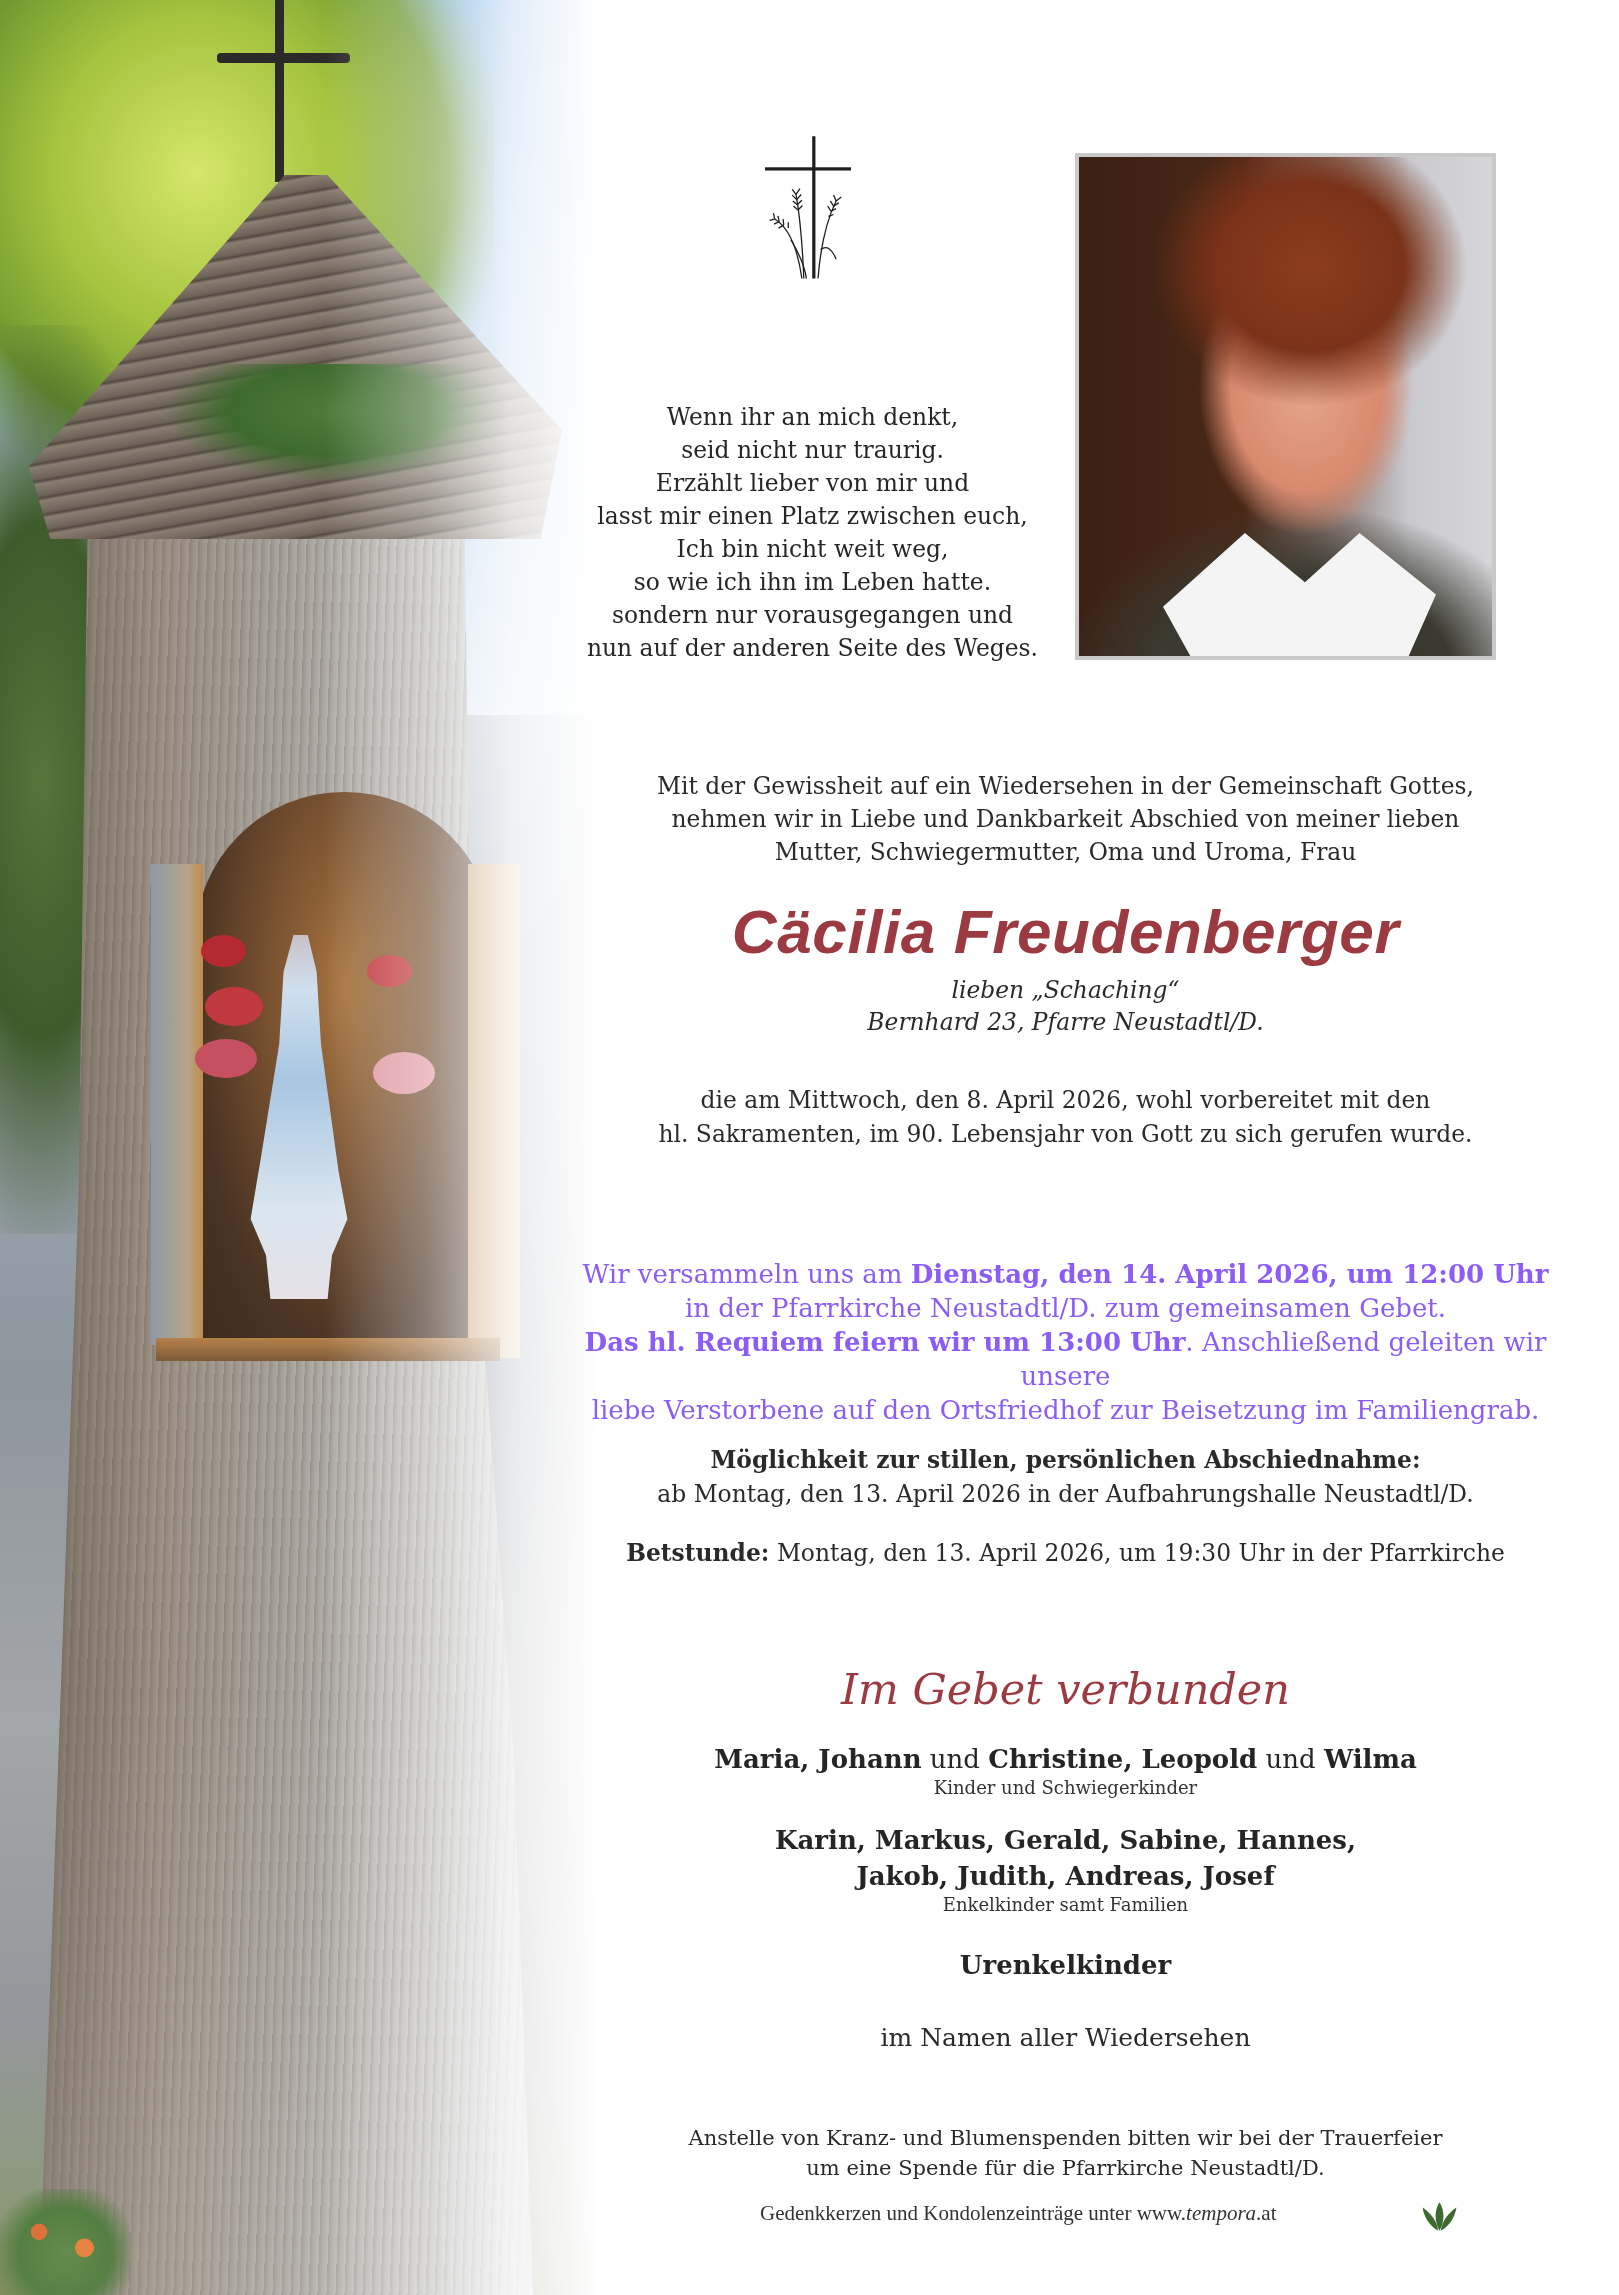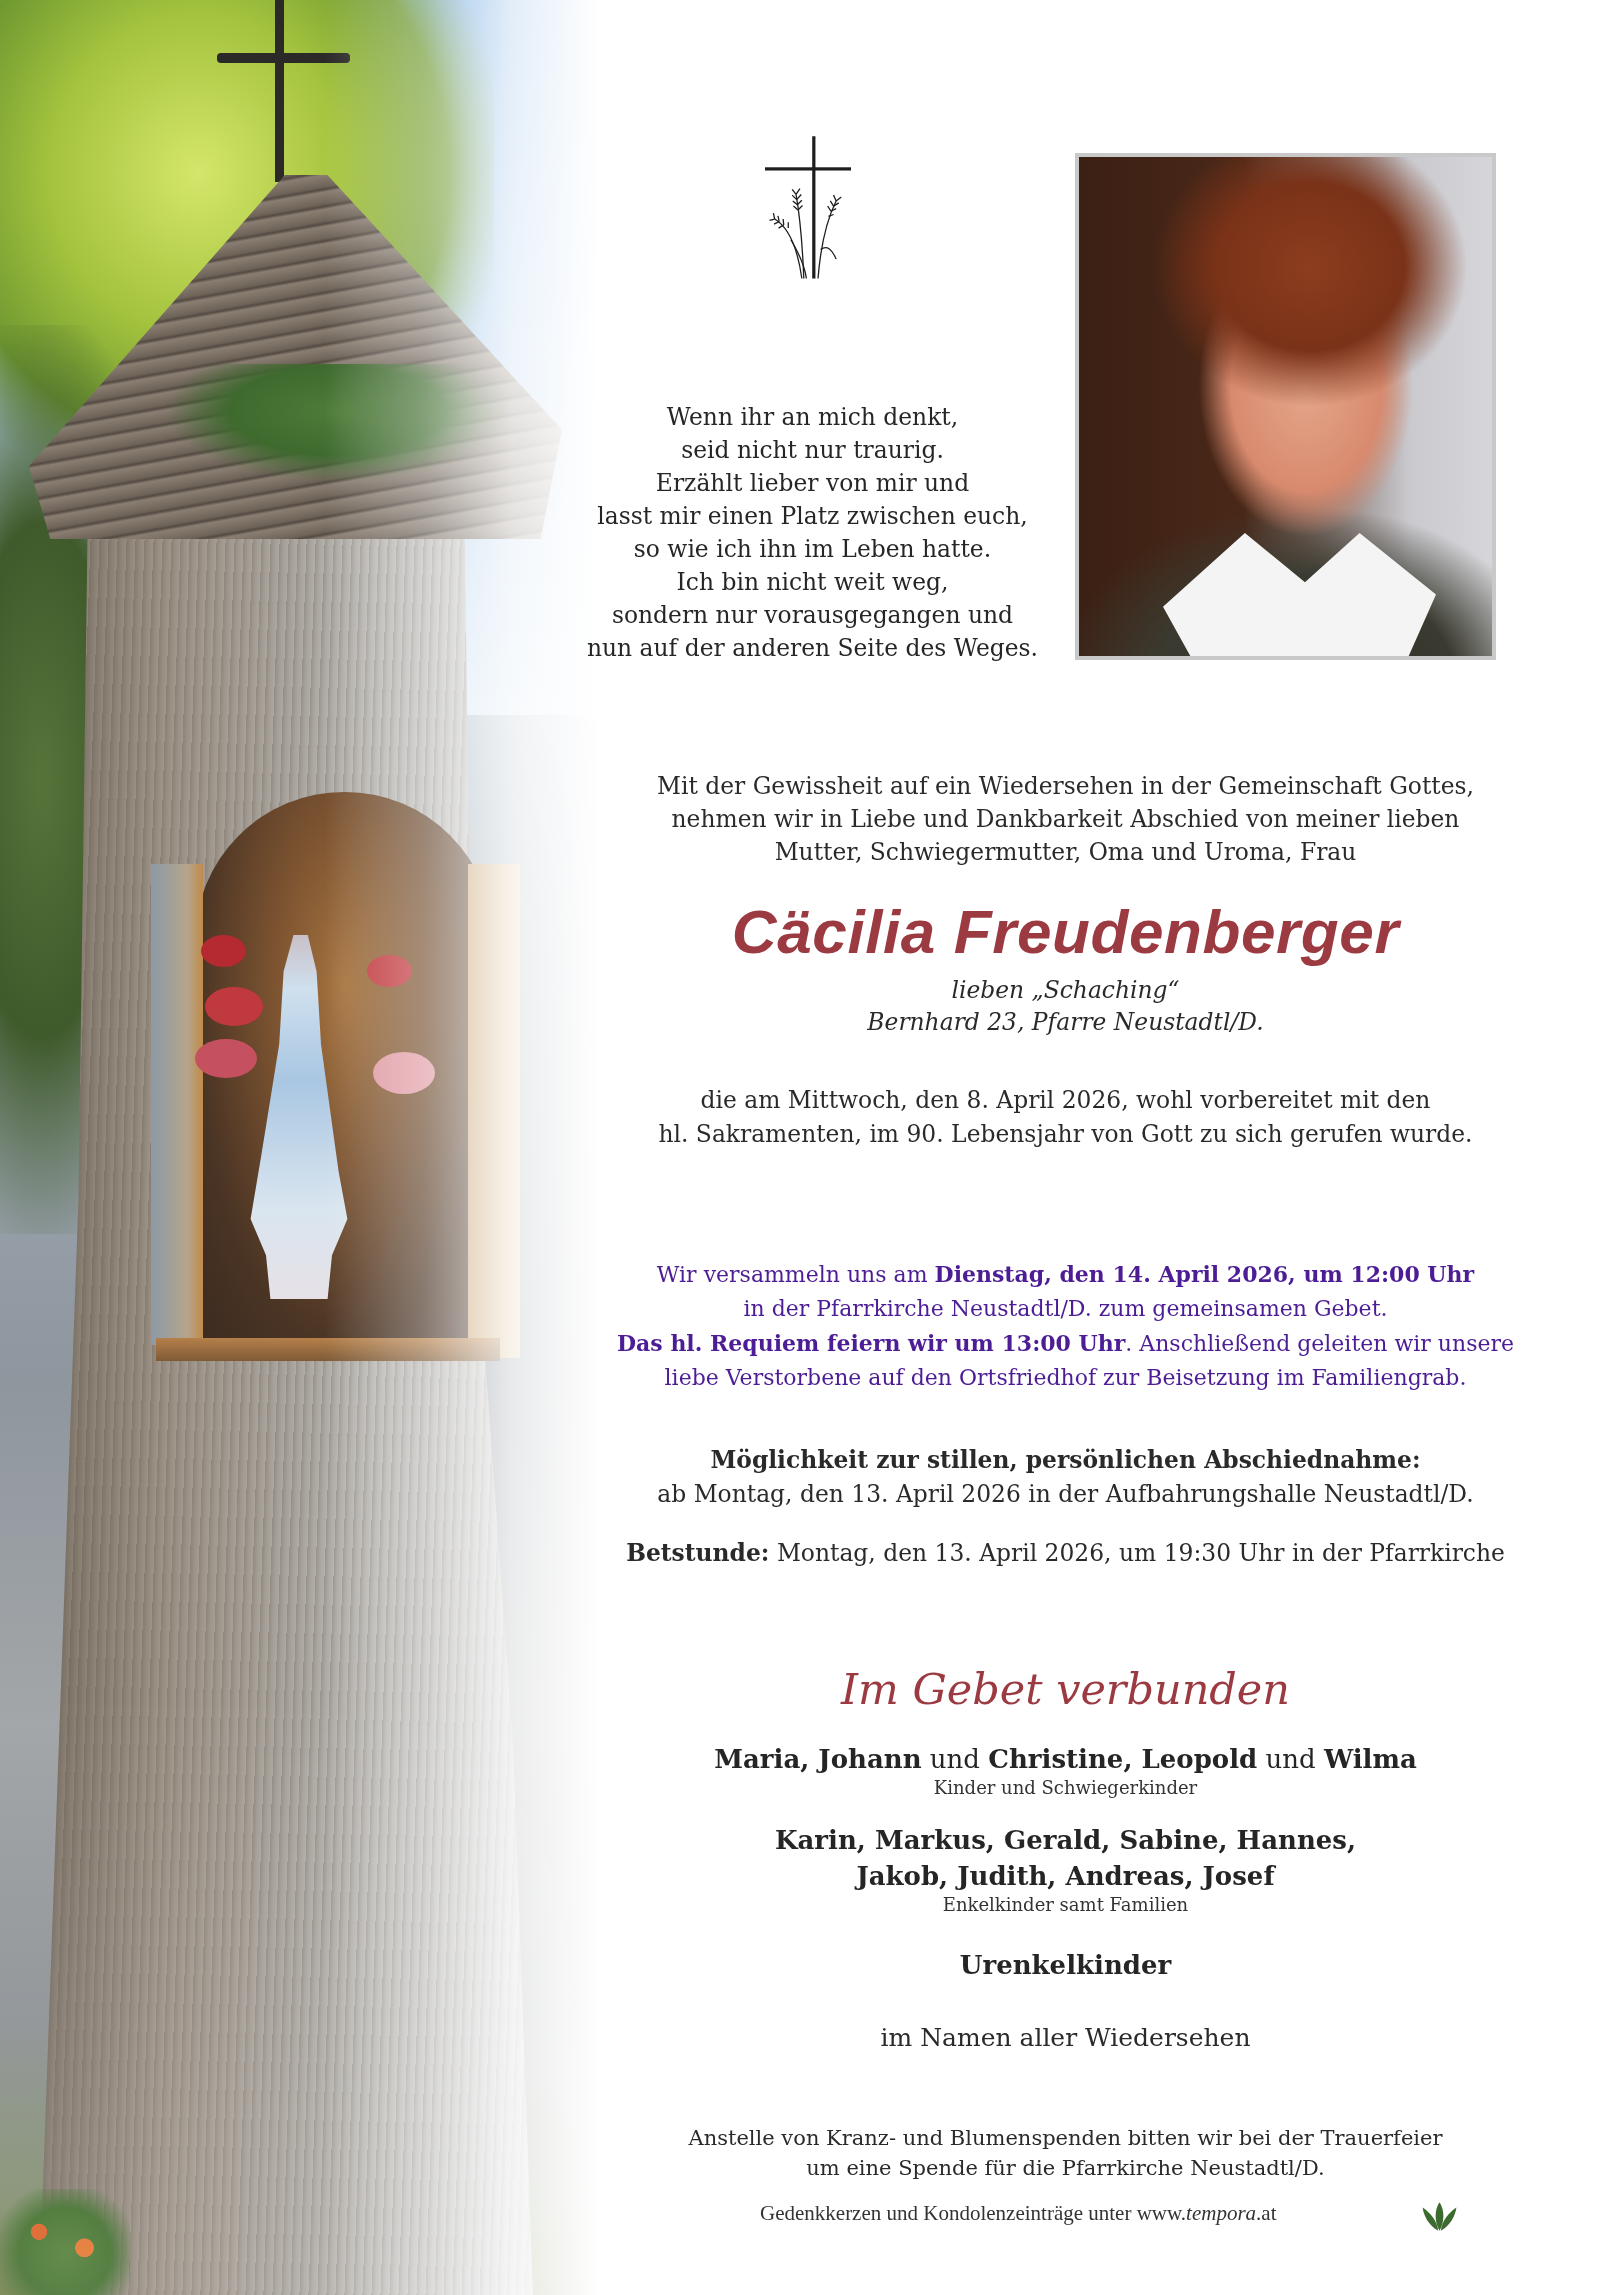--- a/index.html
+++ b/index.html
@@ -84,21 +84,21 @@
       linear-gradient(90deg, #3b2014 0%, #4a2818 40%, #c9c9ce 80%, #d6d6da 100%);
   }
   .portrait-collar { position: absolute; left: 1163px; top: 533px; width: 273px; height: 123px;
     background: #f4f4f4; clip-path: polygon(0% 60%, 30% 0%, 52% 40%, 72% 0%, 100% 50%, 90% 100%, 10% 100%); }
 
   .intro { left: 572px; width: 987px; top: 770px; font-size: 23.4px; line-height: 33px; color: #2a2a2a; text-align: center; }
   .name { left: 572px; width: 987px; top: 896px; font-size: 62px; line-height: 71px;
     font-family: Liberation Sans, sans-serif; font-style: italic; font-weight: bold; color: #9c3a42; letter-spacing: 0.6px; }
   .vulgo { left: 572px; width: 987px; top: 974px; font-size: 23.4px; line-height: 32px; font-style: italic; color: #2a2a2a; }
   .death { left: 572px; width: 987px; top: 1083px; font-size: 23.4px; line-height: 34px; color: #2a2a2a; }
-  .funeral { left: 572px; width: 987px; top: 1257px; font-size: 22px; line-height: 34px; color: #4c1d95; }
+  .funeral { left: 572px; width: 987px; top: 1257px; font-size: 26px; line-height: 34px; color: #8b5cf6; }
   .viewing { left: 572px; width: 987px; top: 1443px; font-size: 23.4px; line-height: 34px; color: #2a2a2a; }
   .prayer { left: 572px; width: 987px; top: 1536px; font-size: 23.4px; line-height: 34px; color: #2a2a2a; }
   b, .bold { font-weight: bold; }
 
   .gebet { left: 572px; width: 987px; top: 1663px; font-size: 43px; line-height: 52px;
     font-family: "DejaVu Serif", serif; font-style: italic; font-weight: normal; color: #9c3a42; }
   .family { left: 572px; width: 987px; font-size: 26px; line-height: 36px; color: #252525; }
   .family .role { display: block; font-size: 18px; line-height: 22px; font-weight: normal; color: #333; }
   .fam1 { top: 1741px; }
   .fam2 { top: 1822px; }
@@ -150,22 +150,22 @@
     <path d="M40 160 C55 185 62 205 64 220"></path>
     <path d="M86 175 C96 168 104 175 110 190"></path>
   </g>
 </svg>
 
 <div class="center poem">
   <div>Wenn ihr an mich denkt,</div>
   <div>seid nicht nur traurig.</div>
   <div>Erzählt lieber von mir und</div>
   <div>lasst mir einen Platz zwischen euch,</div>
+  <div>Ich bin nicht weit weg,</div>
   <div>so wie ich ihn im Leben hatte.</div>
-  <div>Ich bin nicht weit weg,</div>
   <div>sondern nur vorausgegangen und</div>
   <div>nun auf der anderen Seite des Weges.</div>
 </div>
 
 <div class="portrait" title="Portrait of Cäcilia Freudenberger"></div>
 <div class="portrait-collar"></div>
 
 <div class="center intro">
   <div>Mit der Gewissheit auf ein Wiedersehen in der Gemeinschaft Gottes,</div>
   <div>nehmen wir in Liebe und Dankbarkeit Abschied von meiner lieben</div>

